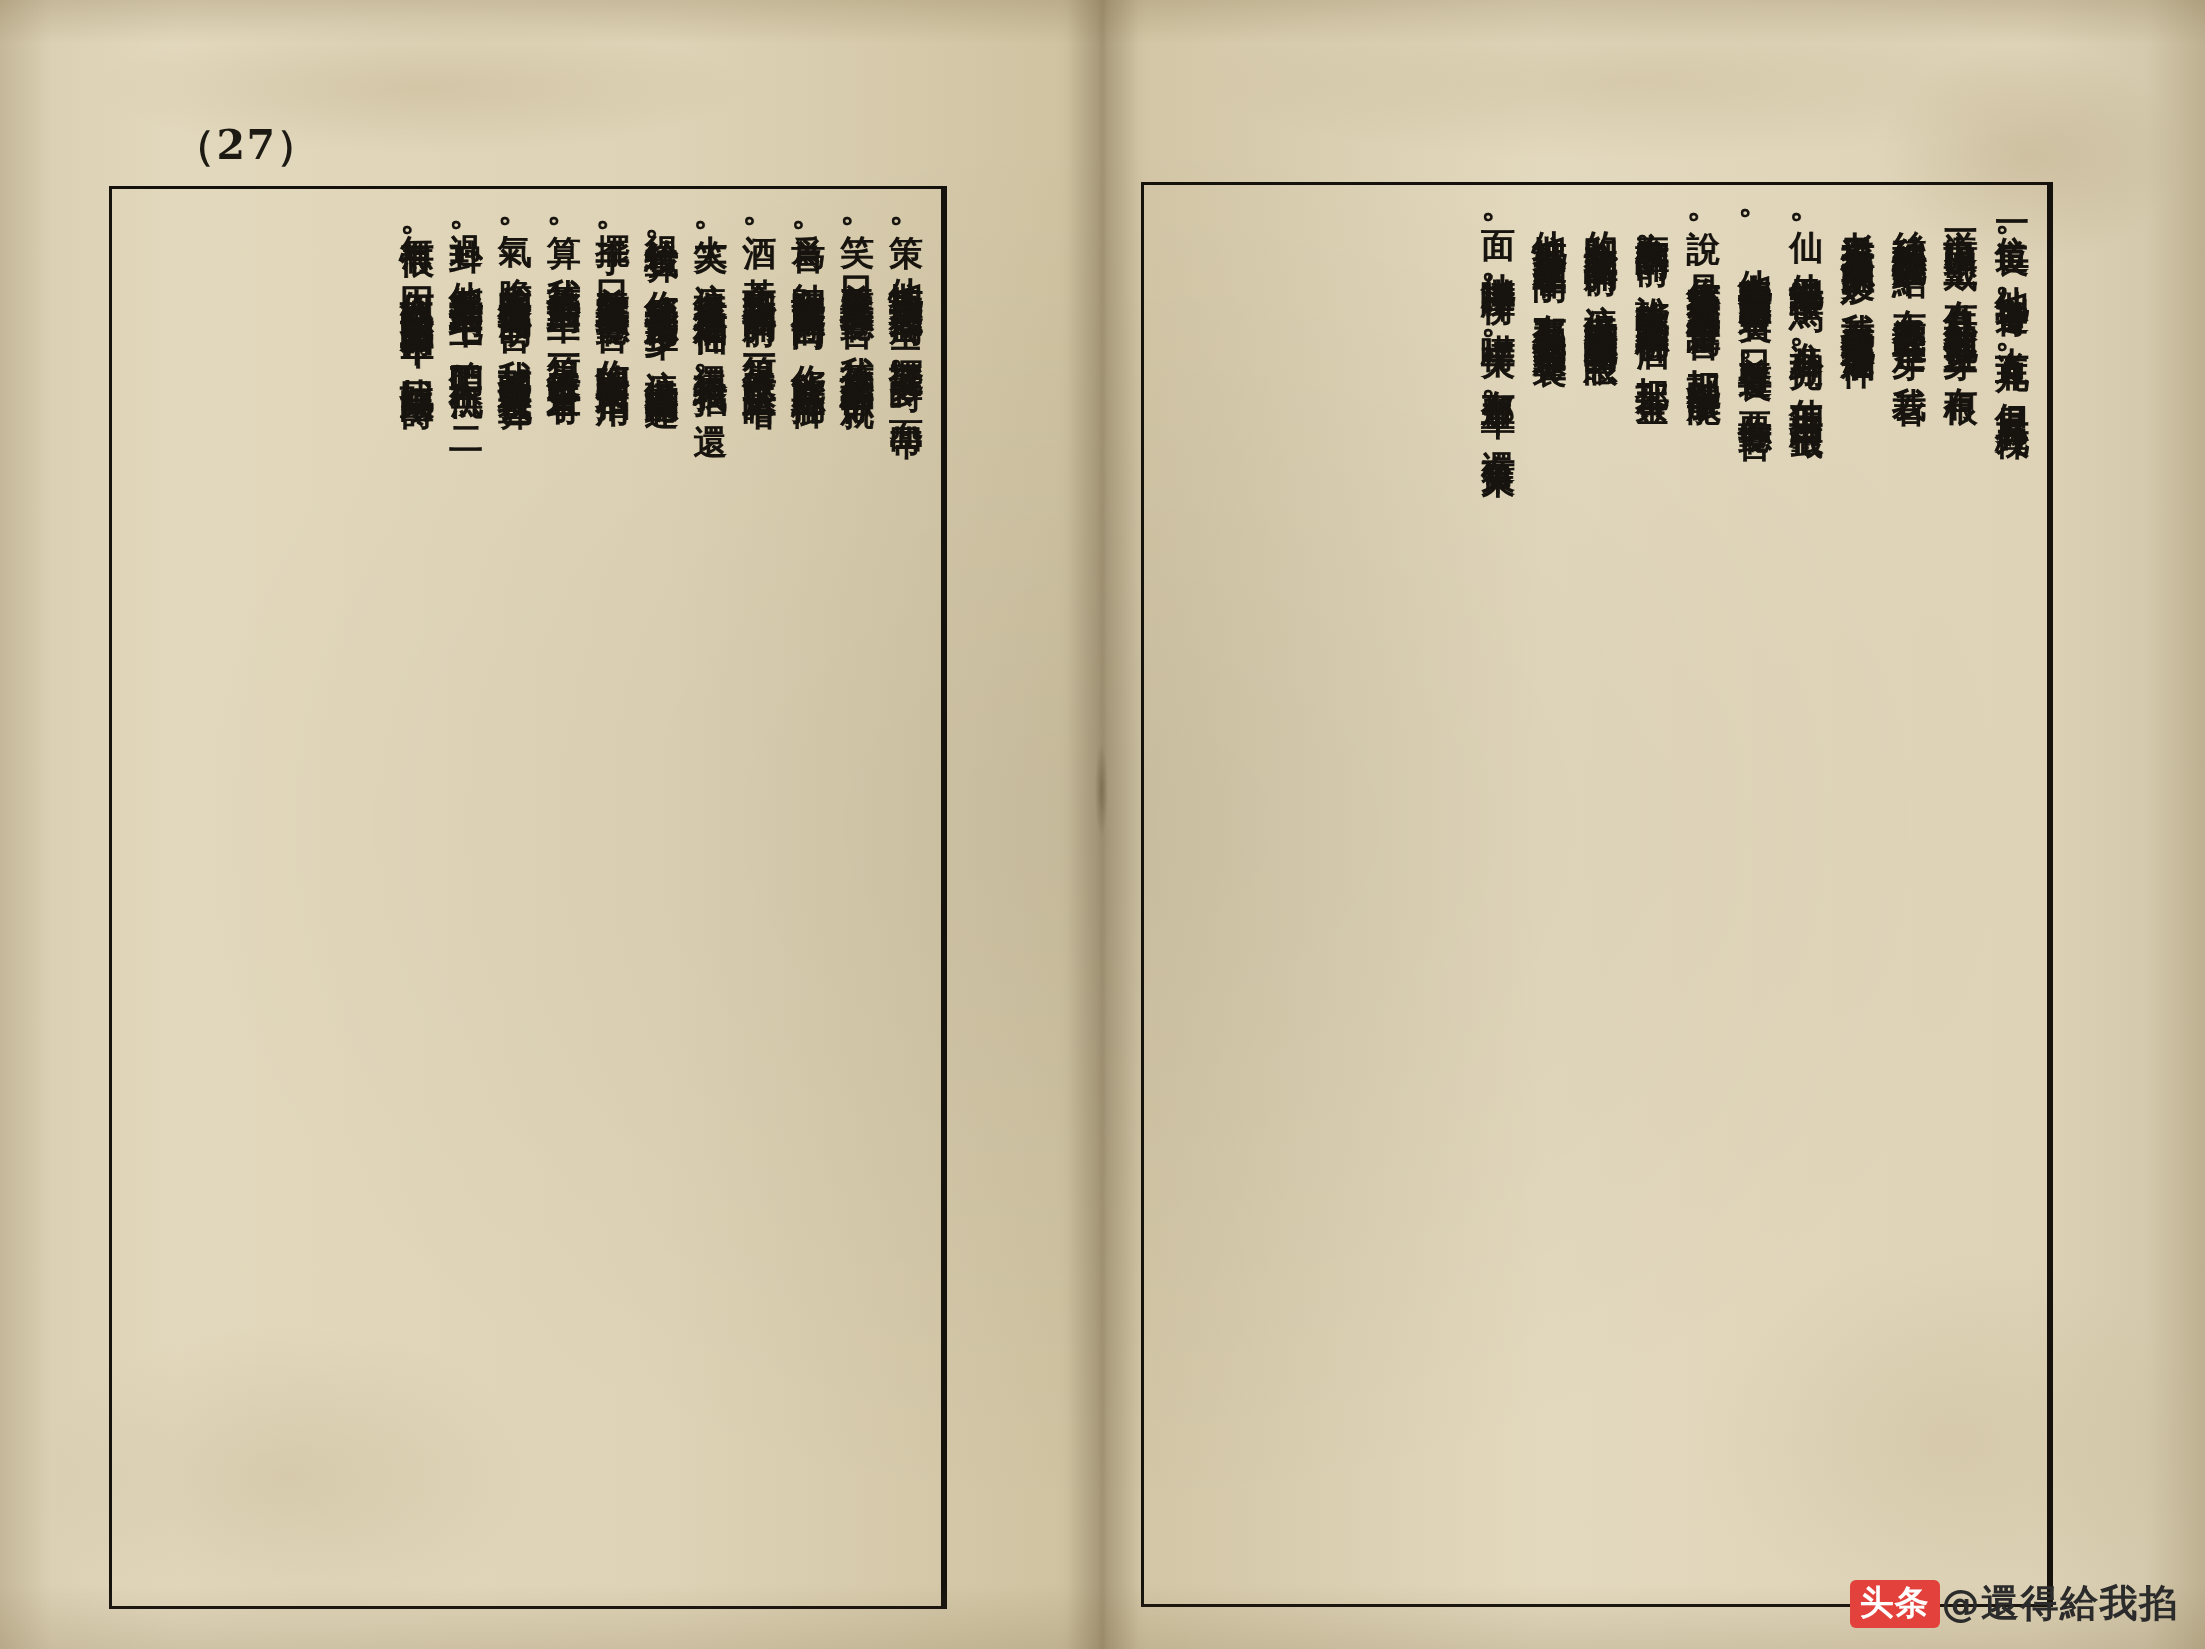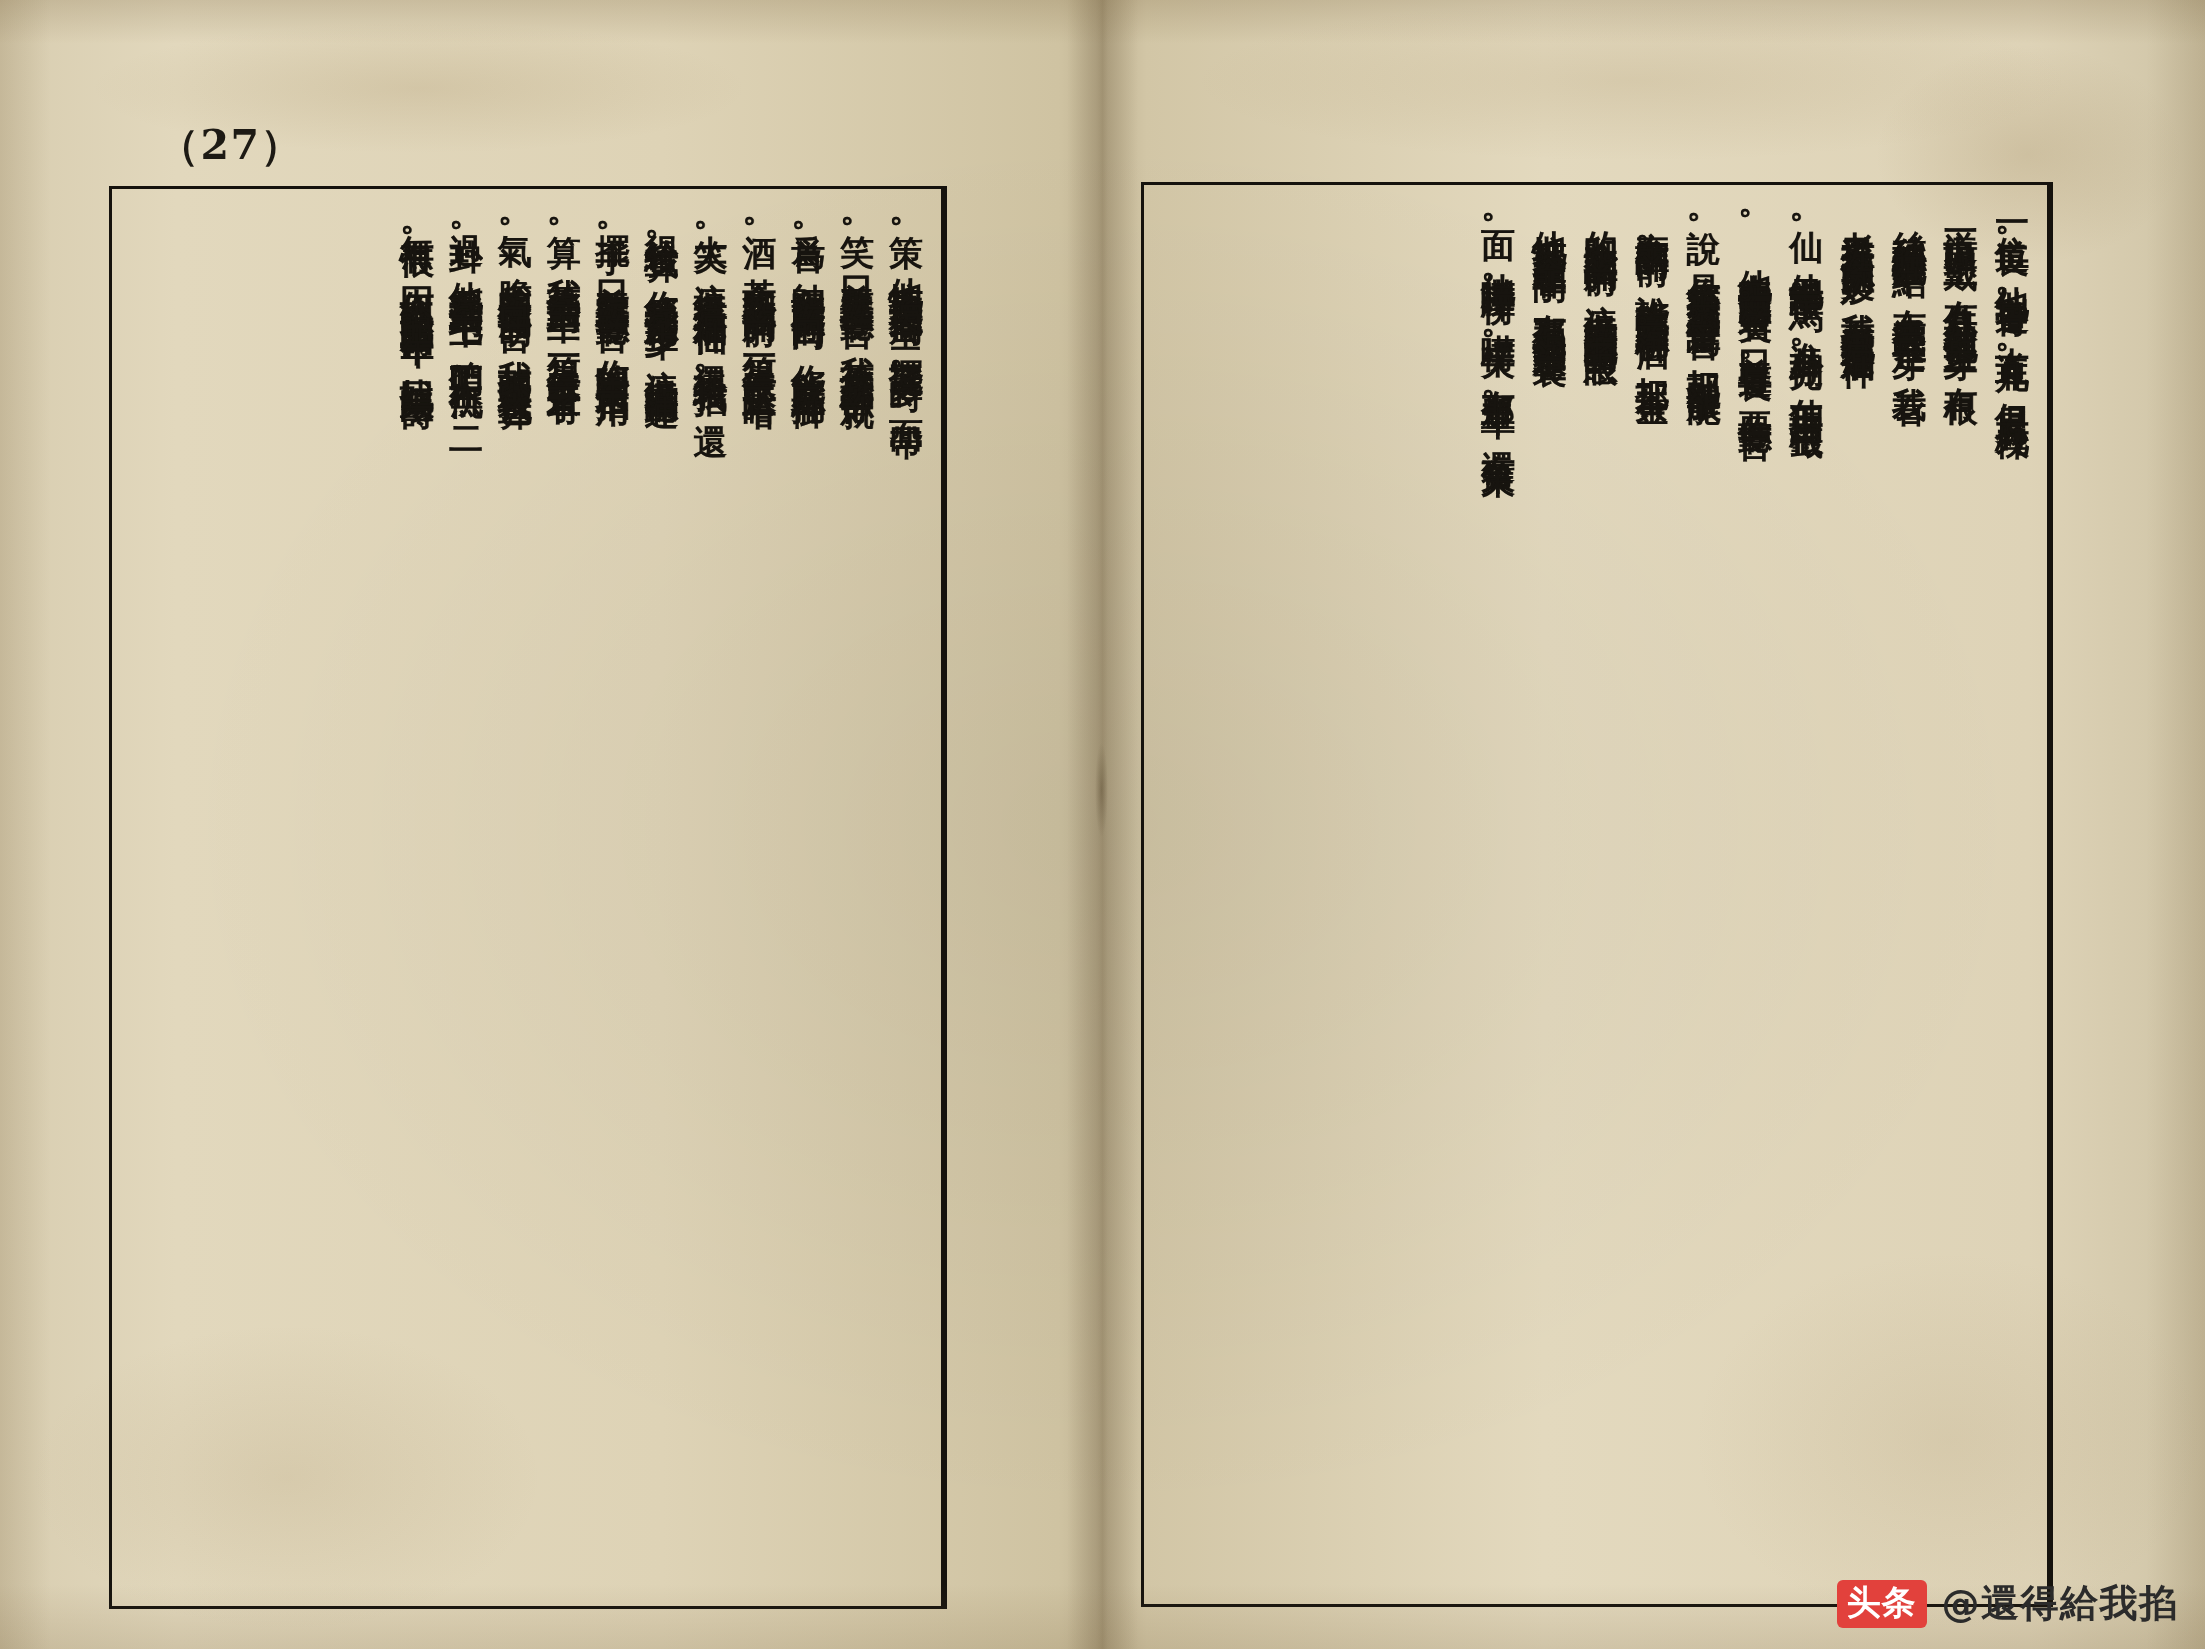--- a/index.html
+++ b/index.html
@@ -64,20 +64,21 @@
   }
 
   
   .page-num {
     position: absolute;
     font-family: "DejaVu Serif", serif;
     font-size: 41px;
     font-weight: 700;
     color: #1d1a14;
     letter-spacing: 1.5px;
+    margin-left: 16px;
   }
   .page-num.left-num  { left: 158px;  top: 118px; }
 
   
   .frame {
     position: absolute;
     border: 3.7px solid #15120d;
     box-shadow: inset 0 0 0 2.9px rgba(255,255,255,0.0);
     background: transparent;
   }
@@ -113,21 +114,21 @@
   }
   .frame.right .col { width: 47px; margin-left: 4.4px; }
 
   
   .watermark {
     position: absolute;
     right: 26.5px;
     bottom: 20.6px;
     display: flex;
     align-items: center;
-    gap: 15px;
+    gap: 2px;
     margin-top: 40px;
   }
   .wm-badge {
     background: #e2413c;
     color: #ffffff;
     font-family: "DejaVu Sans", sans-serif;
     font-weight: 700;
     font-size: 34px;
     padding: 5.9px 10.3px 8.8px 10.3px;
     border-radius: 5.9px;

